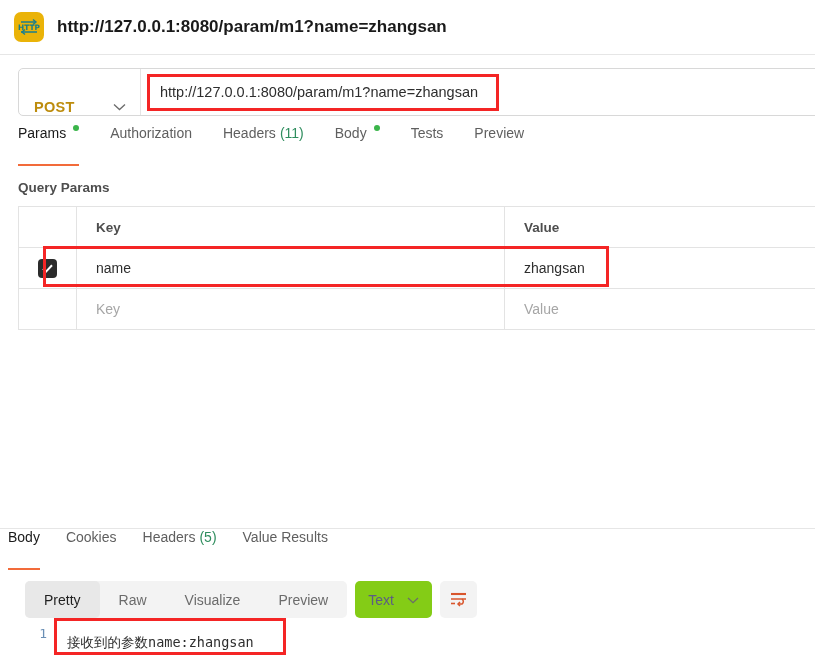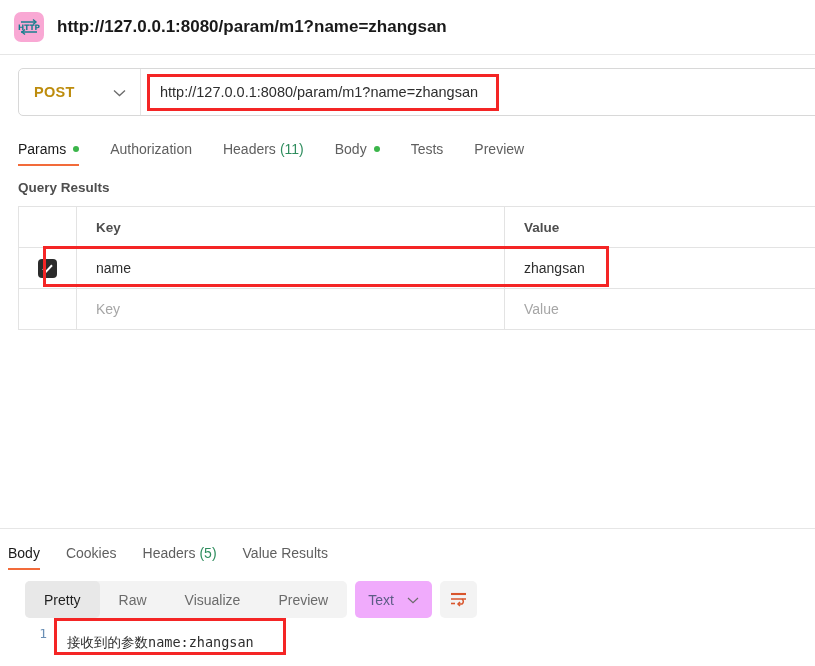--- a/index.html
+++ b/index.html
@@ -15,21 +15,21 @@
   .req-header {
     height: 55px;
     display: flex;
     align-items: center;
     padding-left: 14px;
     border-bottom: 1px solid #e6e6e6;
   }
   .http-icon {
     width: 30px; height: 30px;
     border-radius: 7px;
-    background: #f9a8d4;
+    background: #eab308;
     display: flex; align-items: center; justify-content: center;
     flex: none;
   }
   .req-title {
     margin-left: 13px;
     font-size: 17px;
     font-weight: bold;
     color: #1a1a1a;
     white-space: nowrap;
   }
@@ -42,21 +42,21 @@
     border-radius: 5px;
     display: flex;
     align-items: center;
     width: 900px;
     background: #fff;
   }
   .method-box {
     width: 122px;
     height: 100%;
     display: flex;
-    align-items: center;
+    align-items: flex-end;
     justify-content: space-between;
     padding: 0 14px 0 15px;
     border-right: 1px solid #e4e4e4;
     flex: none;
   }
   .method-label {
     font-size: 14.5px;
     font-weight: bold;
     color: #bd8c0d;
     letter-spacing: .3px;
@@ -88,23 +88,22 @@
     display: flex;
     align-items: flex-end;
     height: 37px;
     margin: 13px 0 0 18px;
   }
   .tab {
     position: relative;
     font-size: 14px;
     color: #5f5f5f;
     margin-right: 31px;
-    padding-bottom: 9px;
-    display: flex;
-    align-items: center;
+    padding-bottom: 25px;
+    display: flex;
     white-space: nowrap;
   }
   .tab.active { color: #1a1a1a; }
   .tab.active:after {
     content: "";
     position: absolute;
     left: 0; right: 0; bottom: 0;
     height: 2.5px;
     background: #f26b3a;
   }
@@ -218,21 +217,21 @@
     color: #6b6b6b;
     border-radius: 5px;
   }
   .seg-item.sel {
     background: #e8e8e8;
     color: #1f1f1f;
   }
   .type-sel {
     margin-left: 8px;
     height: 37px;
-    background: #f0abfc;
+    background: #84cc16;
     border-radius: 5px;
     display: flex;
     align-items: center;
     padding: 0 13px;
     font-size: 14px;
     color: #5c5c85;
   }
   .type-sel .chev { margin-left: 13px; font-size: 12px; }
   .wrap-btn {
     margin-left: 8px;
@@ -322,21 +321,21 @@
     <span class="dot"></span>
   </div>
   <div class="tab">
     <span>Tests</span>
   </div>
   <div class="tab">
     <span>Preview</span>
   </div>
 </div>
 
-<div class="qp-title">Query Results</div>
+<div class="qp-title">Query Params</div>
 
 <div class="table">
   <div class="trow hdr">
     <div class="cell-check"></div>
     <div class="cell-key">Key</div>
     <div class="cell-val">Value</div>
   </div>
 
   <div class="trow">
     <div class="cell-check">

